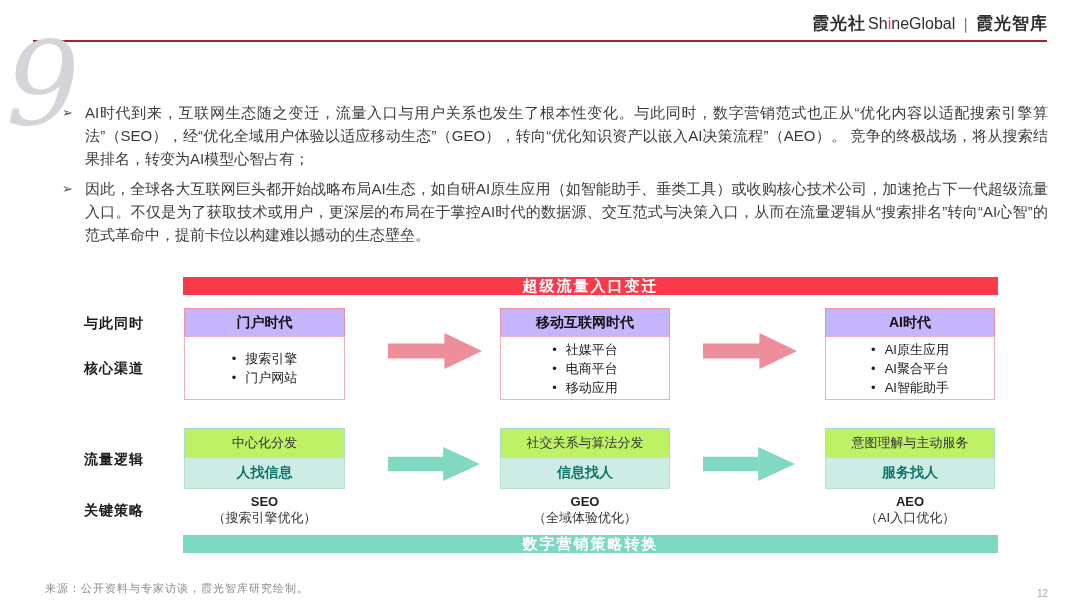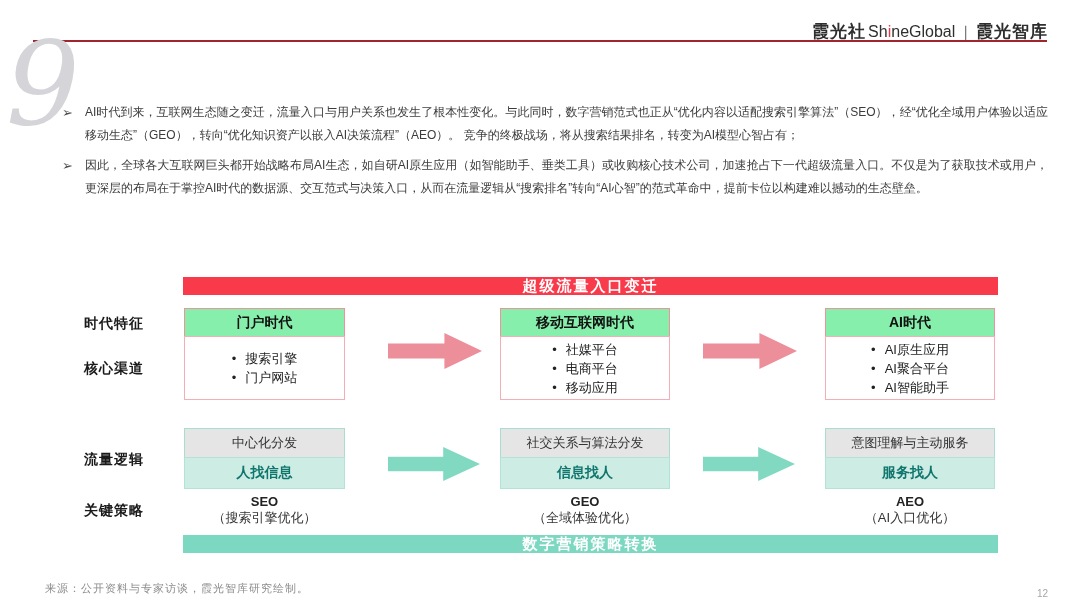--- a/index.html
+++ b/index.html
@@ -2,59 +2,59 @@
 <html><head>
 <meta charset="utf-8">
 <style>
   html,body { margin:0; padding:0; background:#e9e9e9; }
   .slide {
     position:relative; width:1080px; height:608px; margin:0 auto;
     background:#ffffff; overflow:hidden;
     font-family:"Liberation Sans","DejaVu Sans",sans-serif;
   }
   
-  .logo { position:absolute; top:20px; right:32px; display:flex; align-items:baseline; gap:2px;
+  .logo { position:absolute; top:12px; right:32px; display:flex; align-items:baseline; gap:2px;
           color:#2e2e2e; white-space:nowrap; }
   .logo .cn { font-size:17px; font-weight:700; letter-spacing:1px; }
   .logo .en { font-size:16px; font-weight:500; }
   .logo .red-i { color:#e8374a; }
   .logo .sep { font-size:15px; color:#4a4a4a; margin:0 1px; }
   .header-rule { position:absolute; top:40px; left:33px; width:1014px; height:2px; background:#a0252f; }
   .big-index {
     position:absolute; left:6px; top:26px; font-family:"DejaVu Serif","Liberation Serif",serif;
     font-style:italic; font-size:116px; line-height:1; color:#d5d5d9; font-weight:400;
   }
   .slide-title {
     position:absolute; top:54px; left:0; width:1014px; text-align:center;
     color:#fb3a45; font-size:25px; font-weight:700; letter-spacing:1px;
   }
   
   .bullets { position:absolute; top:101px; left:62px; width:986px; display:flex; flex-direction:column; gap:7px; }
   .bullet-row { display:flex; }
   .bullet-marker { width:23px; flex:0 0 23px; color:#4a4a4a; font-size:13px; line-height:23px; }
-  .bullet-text { flex:1; color:#3c3c3c; font-size:12px; line-height:23px; text-align:justify; }
+  .bullet-text { flex:1; color:#3c3c3c; font-size:15px; line-height:23px; text-align:justify; }
   
   .bar { position:absolute; left:183px; width:815px; height:18px; display:flex; align-items:center; justify-content:center;
          color:#ffffff; font-size:15px; font-weight:700; letter-spacing:2px; }
   .bar-red { top:277px; background:#f83a4b; }
   .bar-teal { top:535px; background:#7dd8c2; }
   .row-label { position:absolute; left:84px; width:70px; color:#1a1a1a; font-size:14px; font-weight:700; letter-spacing:1px; }
   .col { position:absolute; box-sizing:border-box; }
   .c1 { left:184px; width:161px; }
   .c2 { left:500px; width:170px; }
   .c3 { left:825px; width:170px; }
-  .era-box { top:308px; height:29px; background:#86efac; border:1px solid #f0919f;
+  .era-box { top:308px; height:29px; background:#c4b5fd; border:1px solid #f0919f;
              display:flex; align-items:center; justify-content:center;
              font-size:14px; font-weight:700; color:#111; }
   .channel-box { top:336px; height:64px; background:#ffffff; border:1px solid #f3aeb8;
                  display:flex; align-items:center; justify-content:center; }
   .channel-box ul { margin:0; padding:0; list-style:none; text-align:left; }
   .channel-box li { font-size:13px; line-height:19px; color:#222; white-space:nowrap; }
   .channel-box li::before { content:"•"; margin-right:9px; color:#222; }
-  .logic-top { top:428px; height:30px; background:#e5e5e5; border:1px solid #a8ded2;
+  .logic-top { top:428px; height:30px; background:#bef264; border:1px solid #a8ded2;
                display:flex; align-items:center; justify-content:center; font-size:13px; color:#333; }
   .logic-bottom { top:457px; height:32px; background:#cdece4; border:1px solid #b4e2d7;
                   display:flex; align-items:center; justify-content:center;
                   font-size:14px; font-weight:700; color:#0f766e; }
   .strategy { top:494px; text-align:center; color:#222; }
   .strategy .acr { font-size:13px; font-weight:700; line-height:16px; }
   .strategy .note { font-size:13px; line-height:16px; color:#333; }
   .arrow { position:absolute; }
   .arrow-shape { width:100%; height:100%;
     clip-path:polygon(0 29%, 60% 29%, 60% 0, 100% 50%, 60% 100%, 60% 71%, 0 71%); }
@@ -88,21 +88,21 @@
       <span class="bullet-text">AI时代到来，互联网生态随之变迁，流量入口与用户关系也发生了根本性变化。与此同时，数字营销范式也正从“优化内容以适配搜索引擎算法”（SEO），经“优化全域用户体验以适应移动生态”（GEO），转向“优化知识资产以嵌入AI决策流程”（AEO）。 竞争的终极战场，将从搜索结果排名，转变为AI模型心智占有；</span>
     </div>
     <div class="bullet-row">
       <span class="bullet-marker">➢</span>
       <span class="bullet-text">因此，全球各大互联网巨头都开始战略布局AI生态，如自研AI原生应用（如智能助手、垂类工具）或收购核心技术公司，加速抢占下一代超级流量入口。不仅是为了获取技术或用户，更深层的布局在于掌控AI时代的数据源、交互范式与决策入口，从而在流量逻辑从“搜索排名”转向“AI心智”的范式革命中，提前卡位以构建难以撼动的生态壁垒。</span>
     </div>
   </div>
 
   <div class="bar bar-red">超级流量入口变迁</div>
 
-  <div class="row-label" style="top:315px;">时代特征</div>
+  <div class="row-label" style="top:315px;">与此同时</div>
   <div class="row-label" style="top:360px;">核心渠道</div>
   <div class="row-label" style="top:451px;">流量逻辑</div>
   <div class="row-label" style="top:502px;">关键策略</div>
 
   <div class="col c1 era-box">门户时代</div>
   <div class="col c1 channel-box">
     <ul>
       <li>搜索引擎</li>
       <li>门户网站</li>
     </ul>

